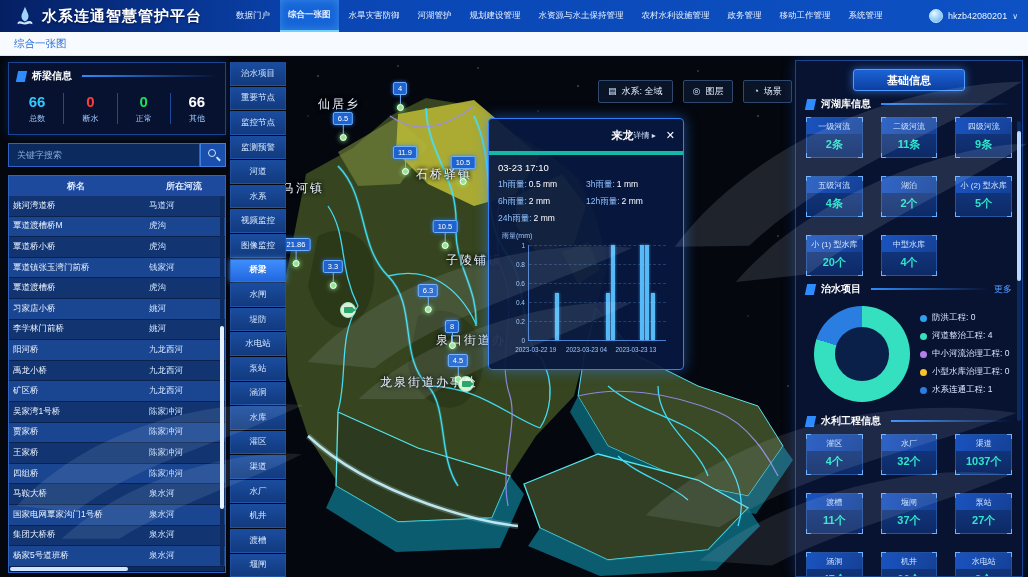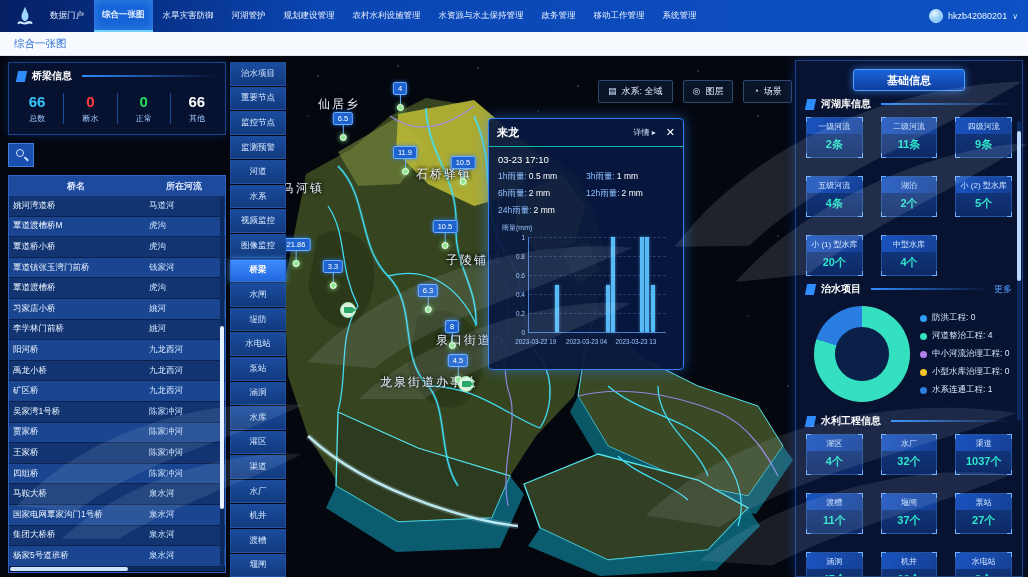--- a/index.html
+++ b/index.html
@@ -93,21 +93,21 @@
   .layer-item{flex:1;display:flex;align-items:center;justify-content:center;
     background:linear-gradient(180deg,#1a4c9e,#123a7e);color:#d6e8ff;font-size:8.5px;cursor:pointer;
     border:1px solid rgba(40,90,180,.5);white-space:nowrap;}
   .layer-item.active{background:linear-gradient(180deg,#3f8efc,#2268e0);color:#fff;font-weight:bold;
     box-shadow:0 0 6px rgba(80,160,255,.8);}
 
   
   .popup{position:absolute;left:488px;top:62px;width:196px;height:252px;z-index:30;
     background:rgba(8,24,64,.93);border:1px solid #2f7ff7;border-radius:4px;
     box-shadow:0 0 14px rgba(47,127,247,.55);}
-  .popup-head{display:flex;align-items:center;height:28px;border-bottom:1px solid #14b8a6;padding:0 8px;}
+  .popup-head{display:flex;align-items:center;height:36px;border-bottom:4px solid #14b8a6;padding:0 8px;text-align:right;}
   .popup-title{color:#fff;font-size:11px;font-weight:bold;flex:1;}
   .popup-detail{color:#cfe2ff;font-size:8px;margin-right:10px;cursor:pointer;}
   .popup-close{color:#fff;font-size:11px;cursor:pointer;line-height:11px;}
   .popup-body{padding:7px 9px 0;}
   .popup-dt{color:#fff;font-size:9.5px;margin-bottom:6px;}
   .rain-grid{display:grid;grid-template-columns:1fr 1fr;row-gap:5px;margin-bottom:6px;}
   .rain-item{font-size:8.5px;white-space:nowrap;}
   .rlabel{color:#8fc1ff;}
   .rvalue{color:#fff;margin-left:2px;}
   .pc{position:relative;height:128px;margin-top:2px;}
@@ -154,28 +154,29 @@
   .wm svg{display:block;}
 </style>
 </head>
 <body>
 
 <header class="navbar">
   <svg class="logo" viewBox="0 0 24 24">
     <path d="M12 2 L15 9 C17 13 15 17 12 18 C9 17 7 13 9 9 Z" fill="#9fd4ff"></path>
     <path d="M4 19 C7 16 10 20 12 19 C14 18 17 16 20 19 L20 21 C16 19 14 22 12 21 C10 22 7 19 4 21 Z" fill="#cfe9ff"></path>
   </svg>
+  <div class="app-title">水系连通智慧管护平台</div>
   <nav class="nav-menu">
       <div class="nav-item">数据门户</div>
       <div class="nav-item active">综合一张图</div>
       <div class="nav-item">水旱灾害防御</div>
       <div class="nav-item">河湖管护</div>
       <div class="nav-item">规划建设管理</div>
+      <div class="nav-item">水资源与水土保持管理</div>
       <div class="nav-item">农村水利设施管理</div>
-      <div class="nav-item">水资源与水土保持管理</div>
       <div class="nav-item">政务管理</div>
       <div class="nav-item">移动工作管理</div>
       <div class="nav-item">系统管理</div>
     </nav>
   <div class="nav-user">
     <span class="avatar"></span>
     <span>hkzb42080201</span>
     <span class="caret">∨</span>
   </div>
 </header>
@@ -344,20 +345,21 @@
             <div class="v" style="color: rgb(31, 224, 90);">0</div>
             <div class="l">正常</div>
           </div>
           <div class="stat">
             <div class="v" style="color: rgb(255, 255, 255);">66</div>
             <div class="l">其他</div>
           </div>
         </div>
     </div>
     <div class="search-row">
+      <input placeholder="关键字搜索" style="">
       <button class="search-btn">
           <span class="search-glyph"></span>
         </button>
     </div>
     <div class="bridge-table">
       <div class="thead" id="bridge-thead">
           <div class="th th1">桥名</div>
           <div class="th th2">所在河流</div>
         </div>
       <div id="bridge-tbody">

